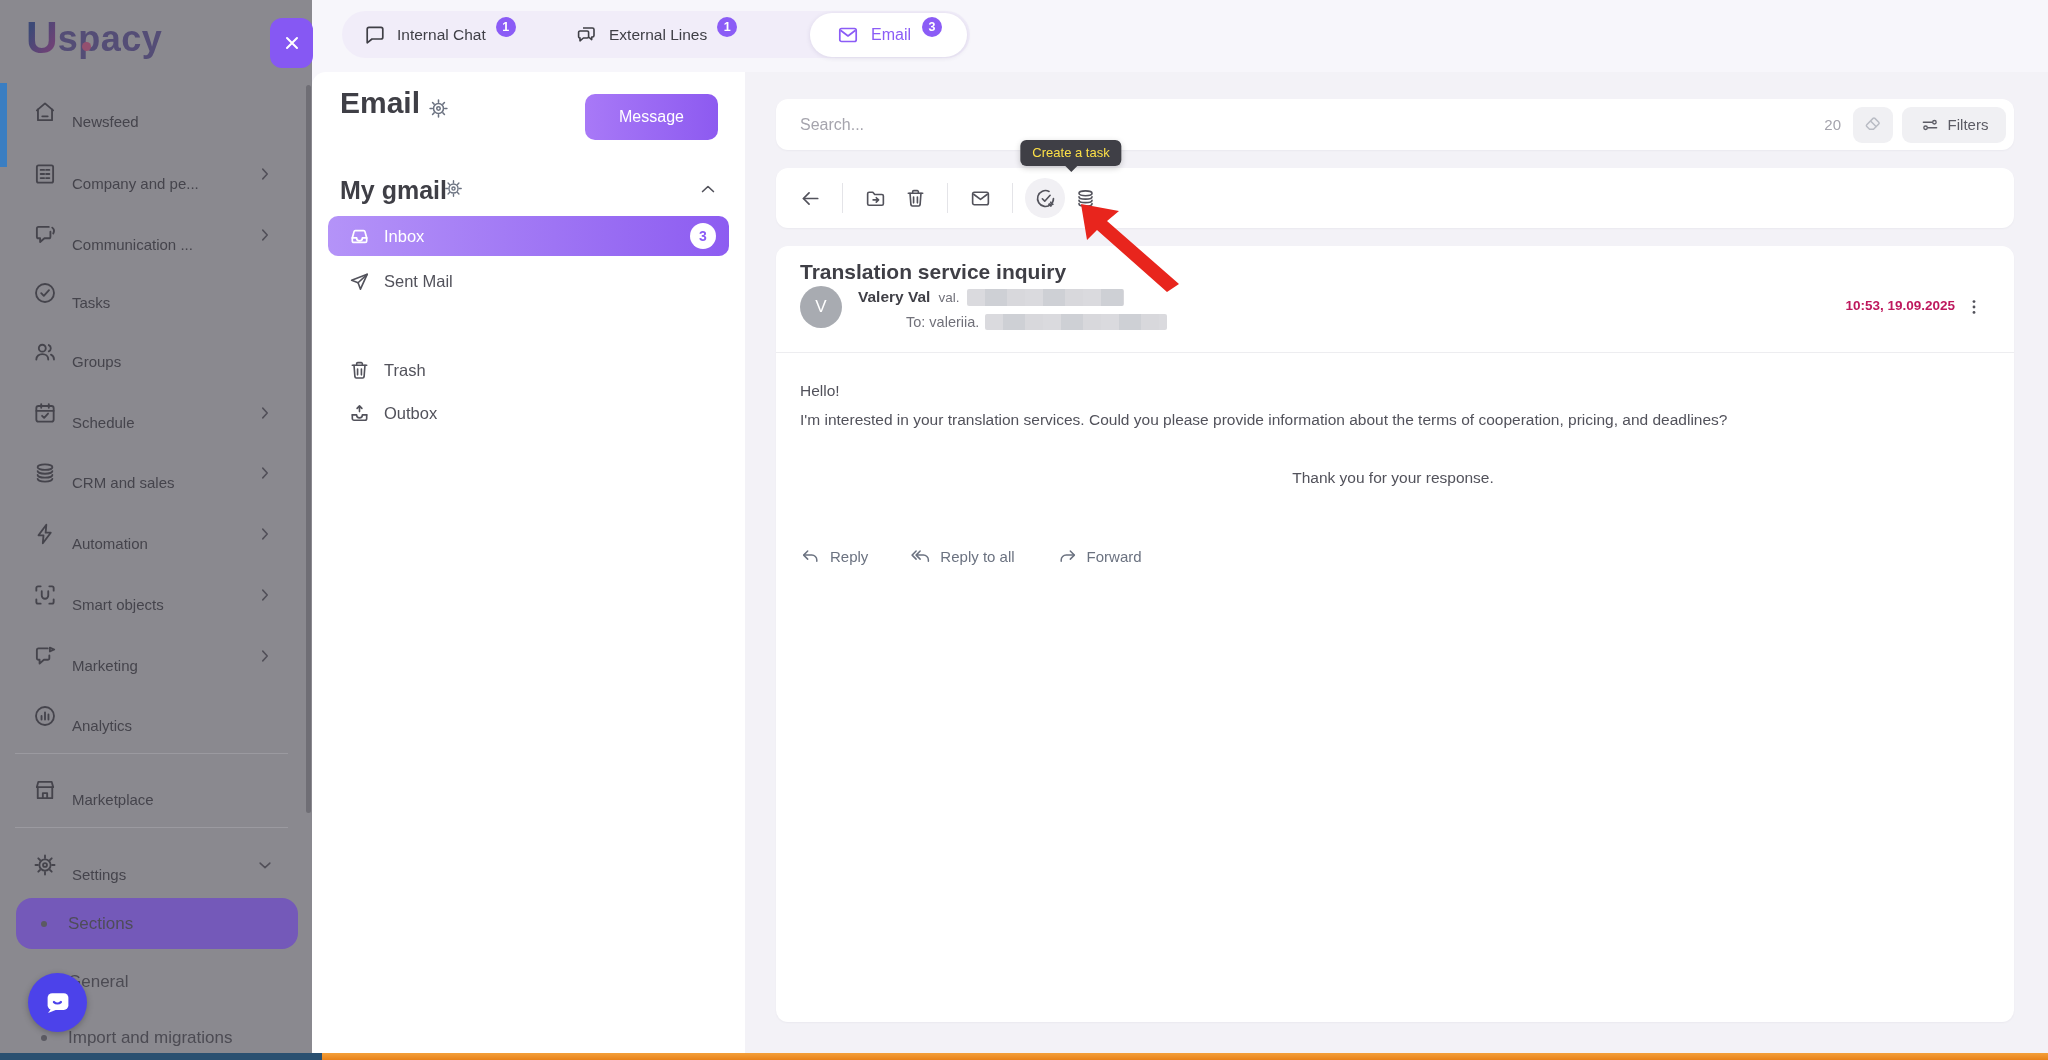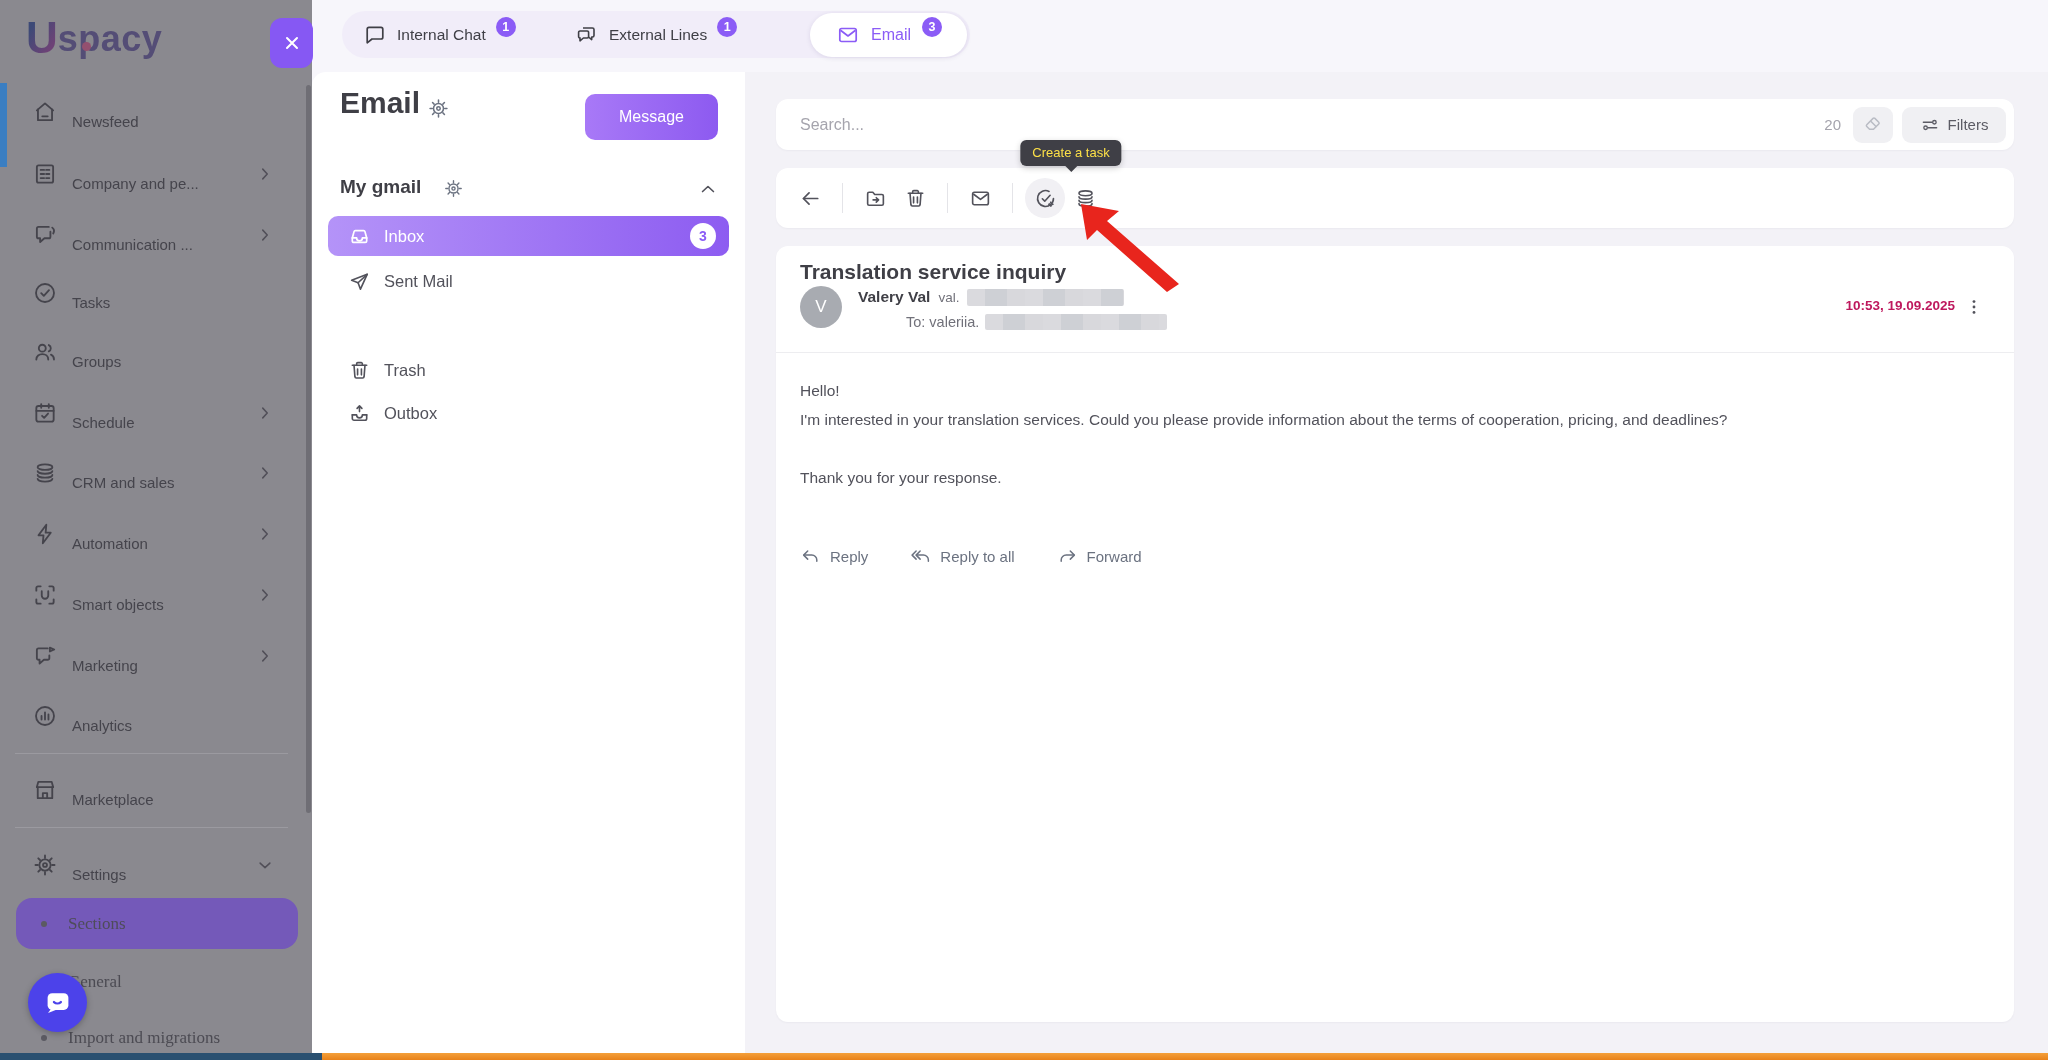--- a/index.html
+++ b/index.html
@@ -19,21 +19,21 @@
                background:#8658f3; color:#fff; display:flex; align-items:center; justify-content:center; cursor:pointer; z-index:8;}
   .scroll-thumb { position:absolute; right:1px; top:85px; width:5px; height:728px; border-radius:3px; background:#6f6e75; }
   .nav-item { position:absolute; left:0; width:312px; height:48px; display:flex; align-items:center; color:#45444c; }
   .nav-item .ni-icon { position:absolute; left:32px; width:26px; height:26px; }
   .nav-item .ni-label { position:absolute; left:72px; font-size:15px;margin-top:19px; }
   .nav-item .ni-chev { position:absolute; left:256px; width:18px; height:18px; color:#514f58; }
   .sb-divider { position:absolute; left:15px; width:273px; height:1px; background:#9b9aa0; }
   .sections-pill { position:absolute; left:16px; top:898px; width:282px; height:51px; border-radius:16px; background:#7459b9; display:flex; align-items:center; }
   .sub-item { position:absolute; left:0; width:312px; height:48px; display:flex; align-items:center; color:#4c4b53; }
   .bullet { position:absolute; left:41px; width:6px; height:6px; border-radius:50%; background:#5b5a62; }
-  .sub-label { position:absolute; left:68px; font-size:17px;font-family:Liberation Serif, serif; }
+  .sub-label { position:absolute; left:68px; font-size:17px; }
   .sections-pill .bullet { left:25px; }
   .sections-pill .sub-label { left:52px; color:#4e4c59; }
   .fab { position:absolute; left:28px; top:973px; width:59px; height:59px; border-radius:50%; background:#4c42ea;
          display:flex; align-items:center; justify-content:center; z-index:9; border:none; cursor:pointer; box-shadow:0 2px 6px rgba(0,0,0,.25); }
 
   
   .topbar { position:absolute; left:312px; top:0; width:1736px; height:72px; background:#f7f6fb; z-index:1; }
   .tabs-group { position:absolute; left:30px; top:11px; width:628px; height:47px; border-radius:24px; background:#f1edf9; }
   .tab { position:absolute; top:0; height:47px; display:flex; align-items:center; gap:10px; cursor:pointer; color:#3f3f46; }
   .tab-internal { left:21px; } .tab-external { left:233px; }
@@ -46,21 +46,21 @@
   .tab-email .t-icon { color:#8b5cf6; }
   .tab-email .t-label { color:#8b5cf6; font-size:16px; }
 
   
   .email-panel { position:absolute; left:312px; top:72px; width:433px; height:981px; background:#fff; border-top-left-radius:14px; z-index:2; }
   .ep-title { position:absolute; left:28px; top:14px; font-size:30px; font-weight:bold; color:#3f3f46; }
   .ep-title-gear { position:absolute; left:115px; top:25px; width:23px; height:23px; color:#6b7280; cursor:pointer; }
   .message-btn { position:absolute; left:273px; top:22px; width:133px; height:46px; border:none; border-radius:10px;
                  background:linear-gradient(90deg,#a879f7,#8d5af0); color:#fff; font-size:16px; font-family:inherit; cursor:pointer; }
   .account-row { position:absolute; left:28px; top:104px; width:377px; height:26px; }
-  .account-name { font-size:19px; font-weight:bold; color:#3f3f46; }
+  .account-name { font-size:25px; font-weight:bold; color:#3f3f46; }
   .account-gear { position:absolute; left:103px; top:2px; width:21px; height:21px; color:#6b7280; cursor:pointer; }
   .account-chev { position:absolute; left:358px; top:3px; width:20px; height:20px; color:#52525b; cursor:pointer; }
   .folder { position:absolute; left:16px; width:401px; height:40px; border-radius:10px; display:flex; align-items:center; color:#52525b; cursor:pointer; }
   .folder .f-icon { position:absolute; left:20px; width:23px; height:23px; }
   .folder .f-label { position:absolute; left:56px; font-size:16.5px; }
   .folder-active { background:linear-gradient(90deg,#b493f8,#8d5cf1); color:#fff; }
   .f-badge { position:absolute; right:13px; width:26px; height:26px; border-radius:50%; background:#fff; color:#8b5cf6;
              font-size:14px; font-weight:bold; display:flex; align-items:center; justify-content:center; }
 
   
@@ -99,21 +99,21 @@
   .blur-block { height:17px; border-radius:2px; background:repeating-linear-gradient(90deg,#dadade 0 18px,#ced0d5 18px 40px,#d8d8dc 40px 58px); }
   .b1 { width:157px; } .b2 { width:182px; height:16px; }
   .to-line { position:absolute; left:82px; top:68px; display:flex; align-items:center; gap:6px;margin-left:48px; }
   .to-text { font-size:14.5px; color:#71717a; }
   .msg-time { position:absolute; right:59px; top:52px; font-size:13.5px; color:#be185d;font-weight:bold; }
   .kebab { position:absolute; right:28px; top:47px; width:24px; height:28px; border:none; background:transparent; color:#52525b;
            display:flex; align-items:center; justify-content:center; cursor:pointer; }
   .mail-divider { position:absolute; left:0; right:0; top:106px; height:1px; background:#ededf0; }
   .mail-body { position:absolute; left:24px; top:130px; width:1186px; font-size:15.5px; color:#52525b; line-height:29px; }
   .mail-body p { white-space:pre-line; }
-  .mail-body p + p { margin-top:29px; }
+  .mail-body p + p { margin-top:29px;text-align:center; }
   .mail-actions { position:absolute; left:24px; top:300px; display:flex; gap:42px; }
   .act-btn { display:flex; align-items:center; gap:9px; border:none; background:transparent; color:#6b7280; font-size:15px;
              font-family:inherit; cursor:pointer; }
   .act-btn svg { width:21px; height:21px; }
 
   
   .bottom-strip { position:absolute; left:0; bottom:0; width:2048px; height:7px; z-index:10; display:flex; }
   .strip-blue { width:322px; height:7px; background:#2a5070; }
   .strip-orange { flex:1; height:7px; background:linear-gradient(180deg,#f4a03a,#e8821a); }
 </style>

